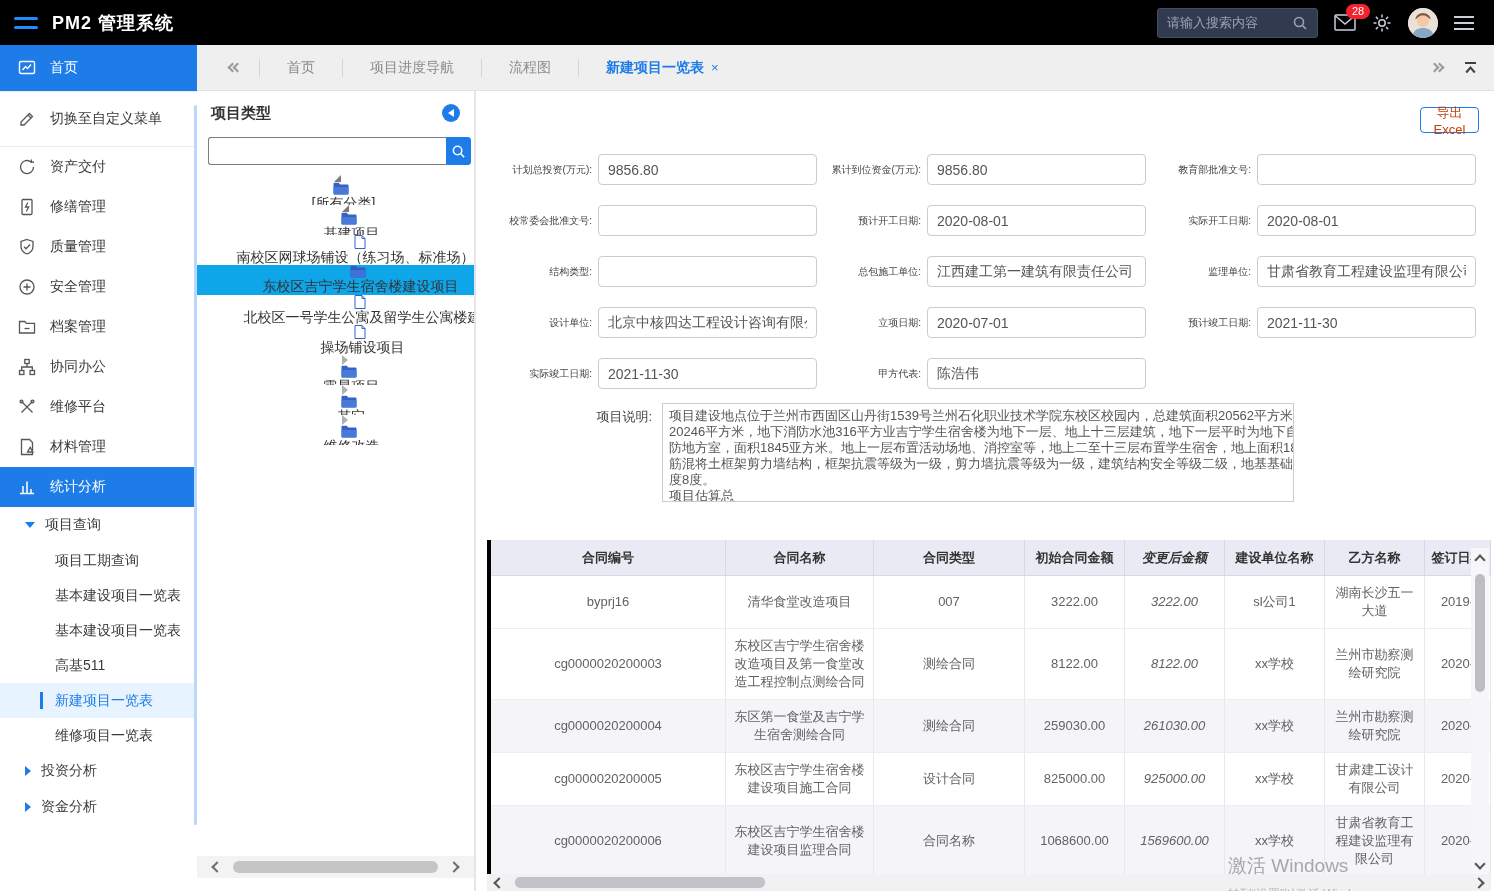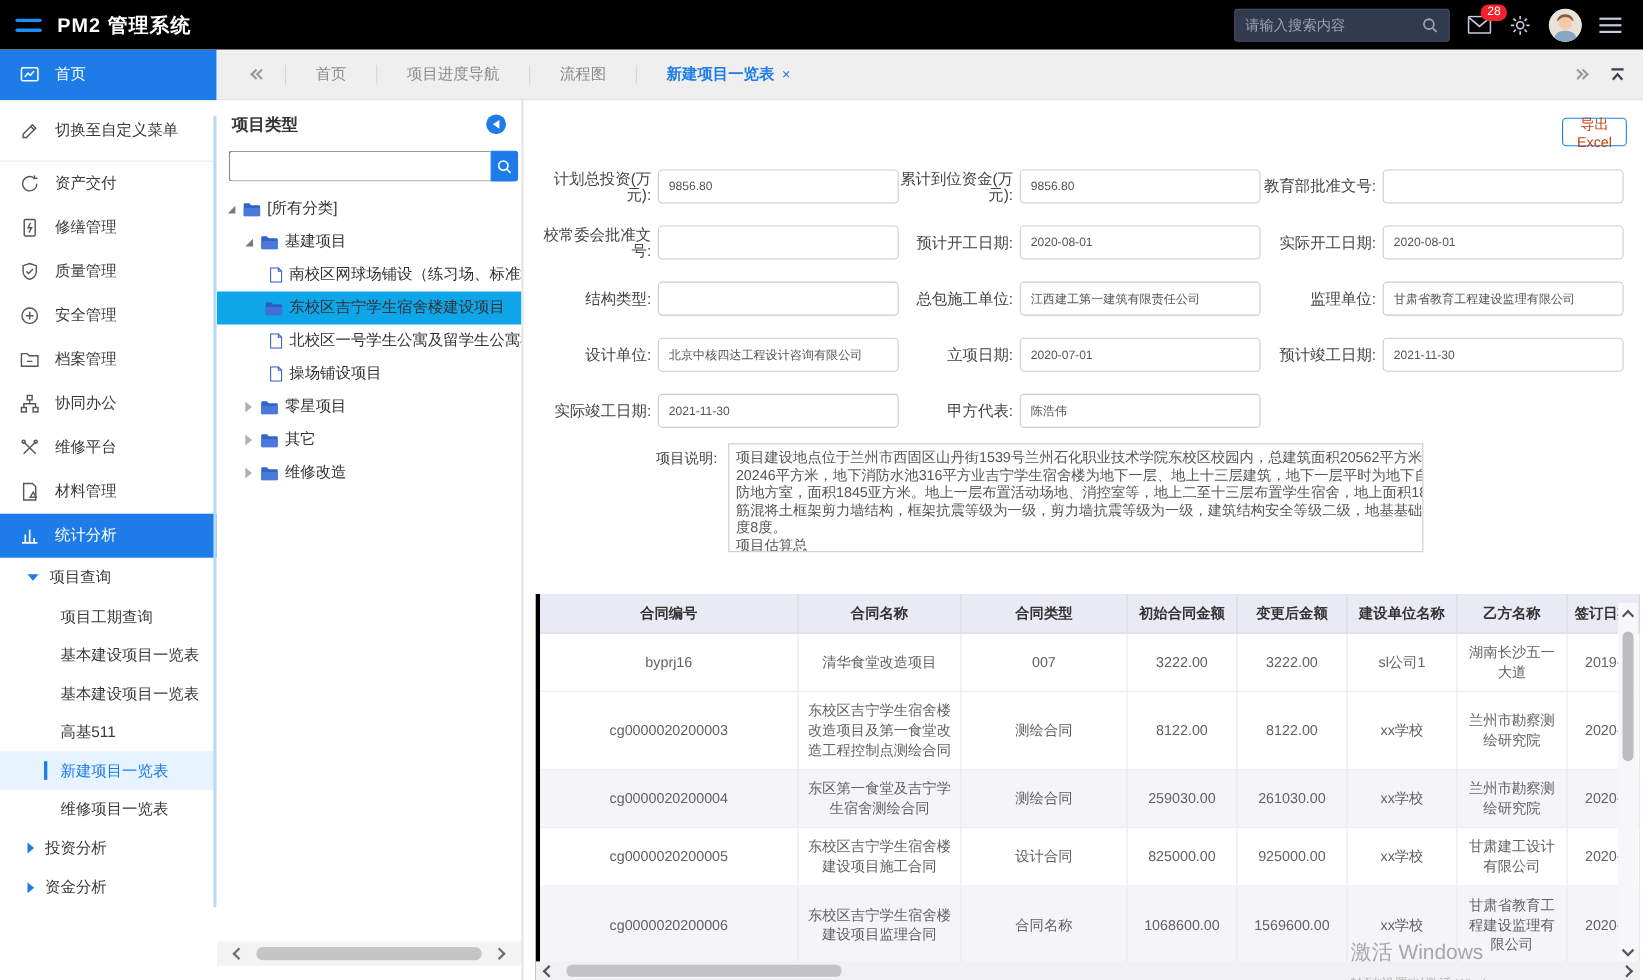--- a/index.html
+++ b/index.html
@@ -5,21 +5,21 @@
   * { margin:0; padding:0; box-sizing:border-box; }
   html,body { width:1494px; height:891px; overflow:hidden; }
   body { font-family:"Liberation Sans","DejaVu Sans",sans-serif; font-size:14px; color:#333; background:#fff; position:relative; }
 
   
   #header { position:absolute; left:0; top:0; width:1494px; height:45px; background:#000000; display:flex; align-items:center; z-index:30; }
   .burger { width:24px; display:flex; flex-direction:column; gap:6px; margin-left:14px; cursor:pointer; }
   .burger i { display:block; height:3px; background:#1e8cff; border-radius:2px; }
   .app-title { color:#fff; font-size:18px; font-weight:bold; margin-left:14px; letter-spacing:1px; }
   .h-right { margin-left:auto; display:flex; align-items:center; margin-right:20px; }
-  .h-search { width:196px; height:30px; background:#323a4f; border:1px solid #454d63; border-radius:3px; display:flex; align-items:center; padding:0 9px; }
+  .h-search { width:161px; height:30px; background:#323a4f; border:1px solid #454d63; border-radius:3px; display:flex; align-items:center; padding:0 9px; }
   .h-search input { flex:1; background:transparent; border:none; outline:none; color:#aeb6c6; font-size:13px; min-width:0; }
   .h-search input::placeholder { color:#9aa3b5; }
   .h-ic { position:relative; margin-left:16px; cursor:pointer; display:flex; align-items:center; }
   .badge { position:absolute; top:-10px; left:12px; background:#f5222d; color:#fff; font-size:11px; line-height:15px; padding:0 6px; border-radius:8px; }
   .avatar { width:30px; height:30px; border-radius:50%; overflow:hidden; background:#e9e2da; }
   .h-burger { display:flex; flex-direction:column; gap:4px; }
   .h-burger i { display:block; width:20px; height:2px; background:#c8cedd; }
 
   
   #sidebar { position:absolute; left:0; top:45px; width:197px; height:846px; background:#fff; z-index:20; overflow:hidden; }
@@ -46,21 +46,21 @@
   
   #treepanel { position:absolute; left:197px; top:91px; width:279px; height:800px; background:#fff; border-right:2px solid #e5e5e5; z-index:10; overflow:hidden; }
   .tp-head { height:44px; display:flex; align-items:center; padding:0 14px; }
   .tp-title { font-size:15px; font-weight:bold; color:#333; }
   .tp-collapse { margin-left:auto; width:18px; height:18px; border-radius:50%; background:#1e7ce8; display:flex; align-items:center; justify-content:center; cursor:pointer; }
   .tri-left { width:0; height:0; border-top:4px solid transparent; border-bottom:4px solid transparent; border-right:6px solid #fff; margin-right:1px; }
   .tp-search { display:flex; margin:2px 3px 10px 11px; }
   .tp-search input { flex:1; height:28px; border:1px solid #7d7d7d; border-right:none; border-radius:3px 0 0 3px; outline:none; padding:0 6px; font-size:13px; }
   .tp-search-btn { width:25px; height:28px; background:#1e7ce8; border:1px solid #1e7ce8; border-radius:0 3px 3px 0; display:flex; align-items:center; justify-content:center; cursor:pointer; }
   .tree { font-size:14px; color:#333; }
-  .t-node { height:30px; display:flex; align-items:center; white-space:nowrap; overflow:hidden; cursor:pointer; width:100%; }
+  .t-node { height:30px; display:flex; align-items:center; white-space:nowrap; overflow:hidden; cursor:pointer; width:100%;flex-direction:column; }
   .t-node span { margin-left:6px; }
   .t-node svg { flex:0 0 auto; }
   .lvl0 { padding-left:10px; }
   .lvl1 { padding-left:26px; }
   .lvl2f { padding-left:48px; }
   .lvl2d { padding-left:44px; }
   .t-node.selected { background:#0ea5e9; }
   .exp { width:0; height:0; border-bottom:7px solid #7a7a7a; border-left:7px solid transparent; margin-right:7px; flex:0 0 auto; }
   .col { width:0; height:0; border-top:5px solid transparent; border-bottom:5px solid transparent; border-left:6px solid #b0b0b0; margin-right:8px; flex:0 0 auto; }
   .tp-hscroll { position:absolute; left:0; top:765px; width:277px; height:22px; background:#f3f3f3; display:flex; align-items:center; }
@@ -81,39 +81,39 @@
   .tab { padding:0 27px; font-size:14px; color:#8a8a8a; cursor:pointer; white-space:nowrap; }
   .tab.active { color:#1e7ce8; font-weight:bold; }
   .tab .close { font-weight:normal; margin-left:7px; font-size:13px; }
   .tb-right { margin-left:auto; display:flex; align-items:center; gap:20px; padding-right:16px; }
 
   
   #main { position:absolute; left:476px; top:91px; width:1018px; height:800px; background:#fff; overflow:hidden; z-index:5; }
   .export-btn { position:absolute; left:944px; top:16px; width:59px; height:26px; border:1px solid #1e7ce8; border-radius:4px; background:#fff; color:#c2410c; font-size:13px; display:flex; align-items:center; justify-content:center; cursor:pointer; }
 
   #form { position:absolute; left:10px; top:63px; display:grid; grid-template-columns:112px 219px 110px 219px 111px 219px; grid-auto-rows:31px; row-gap:20px; }
-  .f-label { display:flex; align-items:center; justify-content:flex-end; padding-right:6px; font-size:14px; color:#444; line-height:15px; text-align:right; }
+  .f-label { display:flex; align-items:center; justify-content:flex-end; padding-right:6px; font-size:10px; color:#444; line-height:15px; text-align:right; }
   .f-field { }
-  .f-input { width:100%; height:31px; border:1px solid #ccc; border-radius:4px; padding:0 9px; font-size:11px; color:#555; outline:none; font-family:inherit; }
+  .f-input { width:100%; height:31px; border:1px solid #ccc; border-radius:4px; padding:0 9px; font-size:14px; color:#555; outline:none; font-family:inherit; }
 
   .desc-label { position:absolute; left:84px; top:317px; width:92px; text-align:right; font-size:13px; color:#444; }
   .desc-box { position:absolute; left:186px; top:312px; width:632px; height:99px; border:1px solid #ccc; font-size:13px; color:#555; line-height:16px; padding:4px 6px; white-space:pre; overflow:hidden; }
 
   
   #ctable { position:absolute; left:11px; top:421px; width:1004px; height:364px; overflow:hidden; border-left:4px solid #000000;margin-top:28px; }
   .t-head { display:flex; background:#e9eaf3; height:36px; }
   .t-hcell { display:flex; align-items:center; justify-content:center; font-size:13px; font-weight:bold; color:#333; border-right:1px solid #d7d8e4; border-bottom:1px solid #d7d8e4; overflow:hidden; white-space:nowrap; flex:0 0 auto; }
   .t-row { display:flex; border-bottom:1px solid #ececf2; background:#fff; min-height:52px; }
   .t-row:nth-of-type(3), .t-row:nth-of-type(5) { background:#f5f5f8; }
   .t-cell { display:flex; align-items:center; justify-content:center; text-align:center; font-size:13px; color:#606266; border-right:1px solid #e7e7ef; padding:8px 6px; line-height:18px; flex:0 0 auto; overflow:hidden; }
   .t-hcell:nth-of-type(1), .t-cell:nth-of-type(1) { width:235px; }
   .t-hcell:nth-of-type(2), .t-cell:nth-of-type(2) { width:148px; }
   .t-hcell:nth-of-type(3), .t-cell:nth-of-type(3) { width:151px; }
   .t-hcell:nth-of-type(4), .t-cell:nth-of-type(4) { width:100px; }
-  .t-hcell:nth-of-type(5), .t-cell:nth-of-type(5) { width:100px; }
+  .t-hcell:nth-of-type(5), .t-cell:nth-of-type(5) { width:100px;font-style:italic; }
   .t-hcell:nth-of-type(6), .t-cell:nth-of-type(6) { width:100px; }
   .t-hcell:nth-of-type(7), .t-cell:nth-of-type(7) { width:100px; }
   .t-hcell:nth-of-type(8), .t-cell:nth-of-type(8) { flex:1 1 auto; width:auto; }
 
   .vscroll { position:absolute; left:995px; top:457px; width:18px; height:328px; background:#f7f7f9; z-index:8; display:flex; flex-direction:column; align-items:center; }
   .vscroll .chev { border-color:#555; margin-top:8px; }
   .vscroll .thumb { width:10px; height:118px; background:#bdbdc2; border-radius:5px; margin-top:10px; }
   .vscroll .sp { flex:1; }
   .vscroll .chev.down { margin-bottom:8px; margin-top:0; }
 

